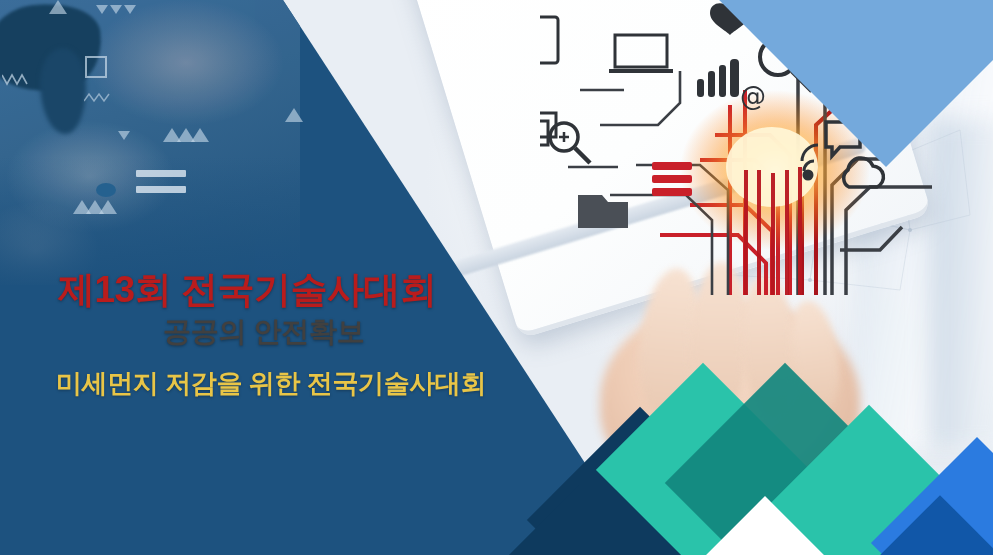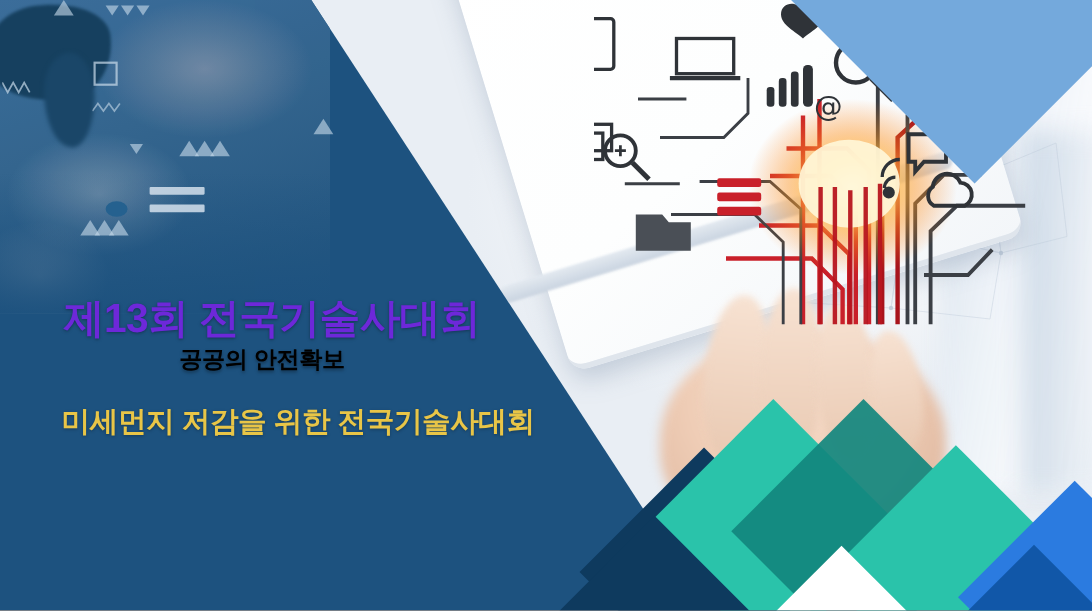--- a/index.html
+++ b/index.html
@@ -158,27 +158,27 @@
   .chev-blue { background: #2b7be0; }
   .chev-blue-dark { background: #1157a8; }
 
   
   .white-wedge { background: #ffffff; }
 
   
   .text-block { position: absolute; left: 0; top: 0; width: 560px; }
   .title {
     position: absolute; left: 58px; top: 265px;
-    font-size: 37px; font-weight: bold; color: #6d28d9;
+    font-size: 37px; font-weight: bold; color: #b91c1c;
     letter-spacing: -.5px; white-space: nowrap;
     text-shadow: 0 1px 3px rgba(0,0,0,.35);
   }
   .subtitle {
     position: absolute; left: 163px; top: 313px;
-    font-size: 21px; font-weight: bold; color: #000000;
+    font-size: 28px; font-weight: bold; color: #404040;
     letter-spacing: -.3px; white-space: nowrap;
     text-shadow: 0 1px 3px rgba(0,0,0,.35);
   }
   .tagline {
     position: absolute; left: 56px; top: 366px;
     font-size: 26px; font-weight: bold; color: #e8c547;
     letter-spacing: -.4px; white-space: nowrap;
     text-shadow: 0 1px 3px rgba(0,0,0,.30);
   }
 </style>

